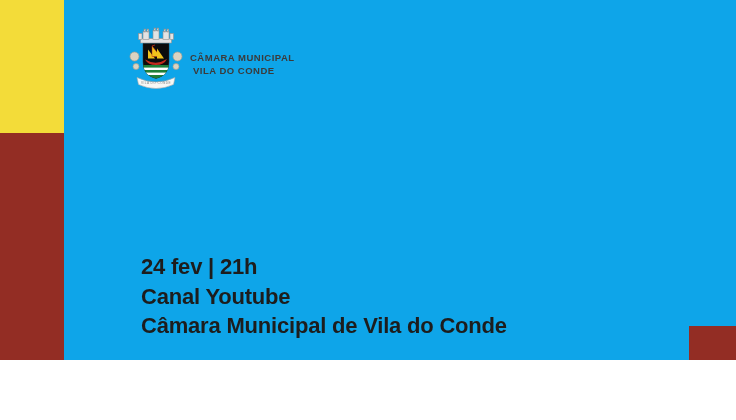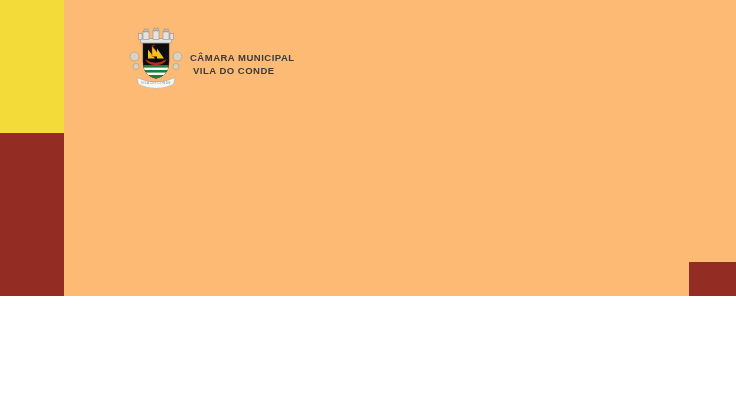--- a/index.html
+++ b/index.html
@@ -1,17 +1,17 @@
 <!DOCTYPE html>
 <html><head>
 <meta charset="utf-8">
 <style>
   html,body{margin:0;padding:0;background:#ffffff;}
   .canvas{
-    position:relative;width:736px;height:296px;background:#fdba74;
+    position:relative;width:736px;height:360px;background:#0ea5e9;
     overflow:hidden;font-family:"Liberation Sans",sans-serif;text-decoration:underline;
   }
   .bar-yellow{position:absolute;left:0;top:0;width:64px;height:133px;background:#F3DC39;}
   .bar-red{position:absolute;left:0;top:133px;width:64px;height:287px;background:#932D24;}
   .corner-square{position:absolute;right:0;bottom:0;width:47px;height:34px;background:#932D24;}
 
   .logo{position:absolute;left:128px;top:25px;display:flex;align-items:flex-start;}
   .crest{width:56px;height:67px;display:block;}
   .logo-text{
     margin-left:6px;margin-top:26px;font-weight:700;font-size:9.5px;
@@ -86,16 +86,21 @@
       <path d="M9 52 Q28 61 47 52 L45.5 59 Q28 67 10.5 59 Z" fill="#F7F7F5" stroke="#ABABAB" stroke-width="0.6"></path>
       <text x="28" y="58.6" font-size="3.2" text-anchor="middle" fill="#8A8A8A" letter-spacing="0.4" font-family="Liberation Sans, sans-serif">VILA DO CONDE</text>
     </svg>
     <div class="logo-text">
       <div class="line1">CÂMARA MUNICIPAL</div>
       <div class="line2">VILA DO CONDE</div>
     </div>
   </div>
 
 
+  <div class="details">
+    <div>24 fev | 21h</div>
+    <div>Canal Youtube</div>
+    <div>Câmara Municipal de Vila do Conde</div>
+  </div>
 
   <div class="corner-square"></div>
 
 </div>
 
 </body></html>

